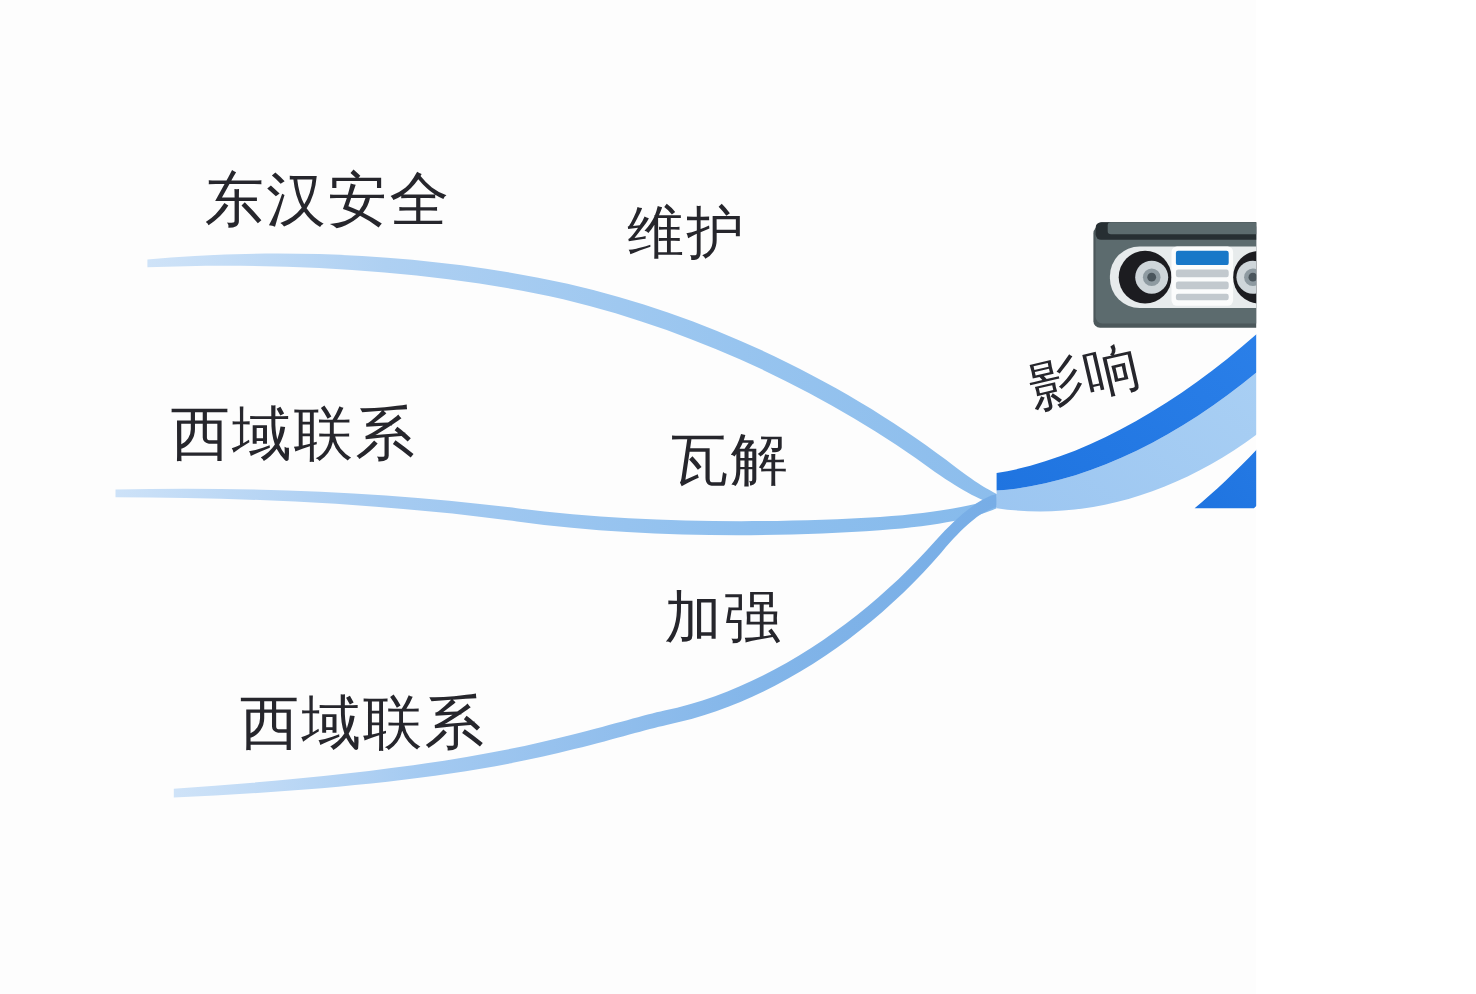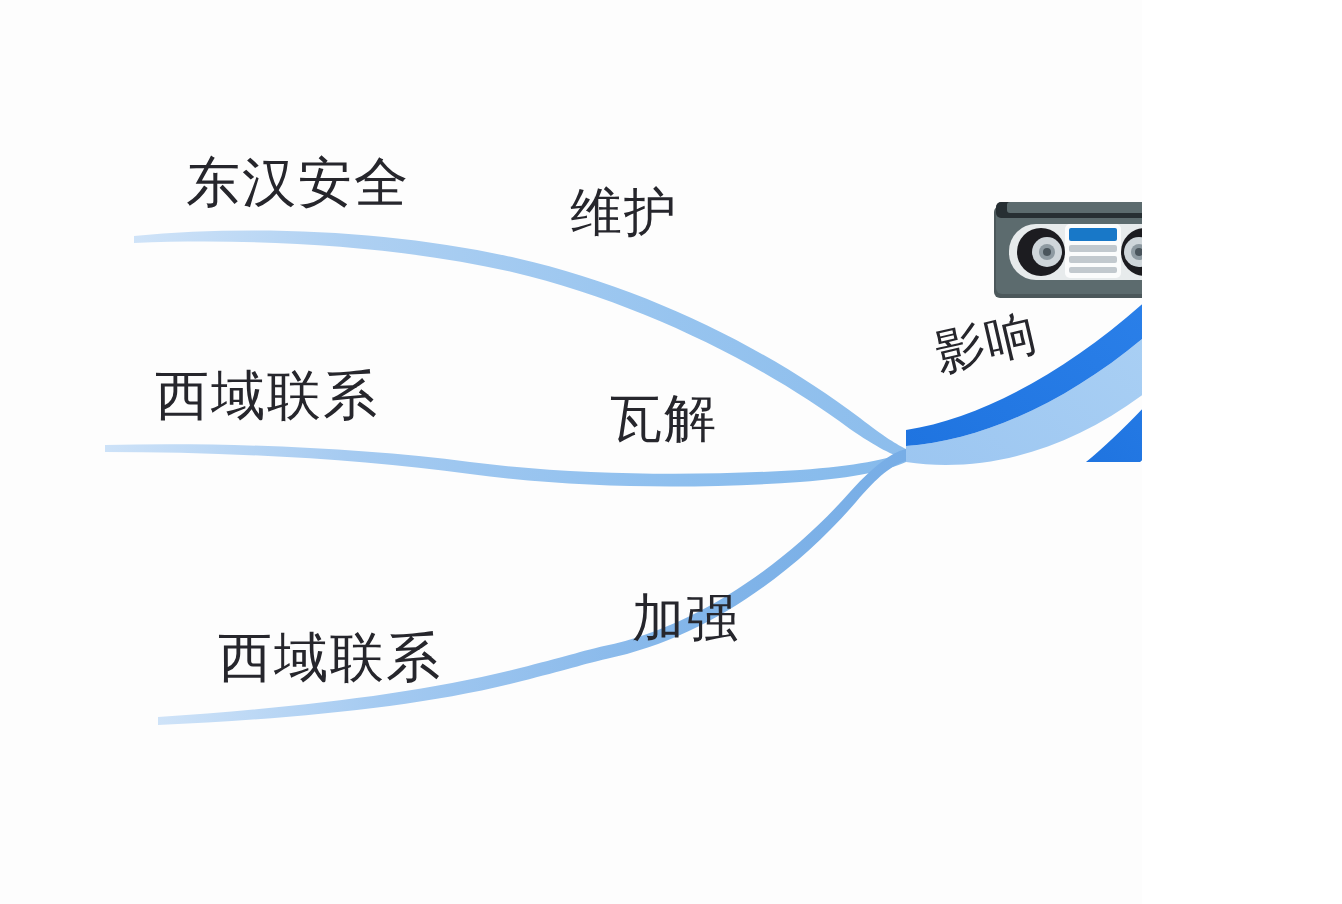--- a/index.html
+++ b/index.html
@@ -32,21 +32,21 @@
     line-height: 1;
     user-select: none;
   }
   .lbl-topic { font-size: 54px; }
   .lbl-rel   { font-size: 52px; }
   #lbl-donghan { left: 186px; top: 155px; }
   #lbl-weihu   { left: 570px; top: 186px; }
   #lbl-xiongnu { left: 155px; top: 368px; }
   #lbl-wajie   { left: 578px; top: 392px; margin-left: 32px; }
   #lbl-xiyu    { left: 218px; top: 630px; text-align: right; }
-  #lbl-jiaqiang{ left: 604px; top: 592px; margin-left: 28px; }
+  #lbl-jiaqiang{ left: 604px; top: 536px; }
   #lbl-yingxiang {
     left: 930px; top: 330px;
     font-size: 50px;
     transform: rotate(-13deg);
     transform-origin: left top;
   }
   
   #cassette {
     position: absolute;
     left: 993px; top: 198px;

